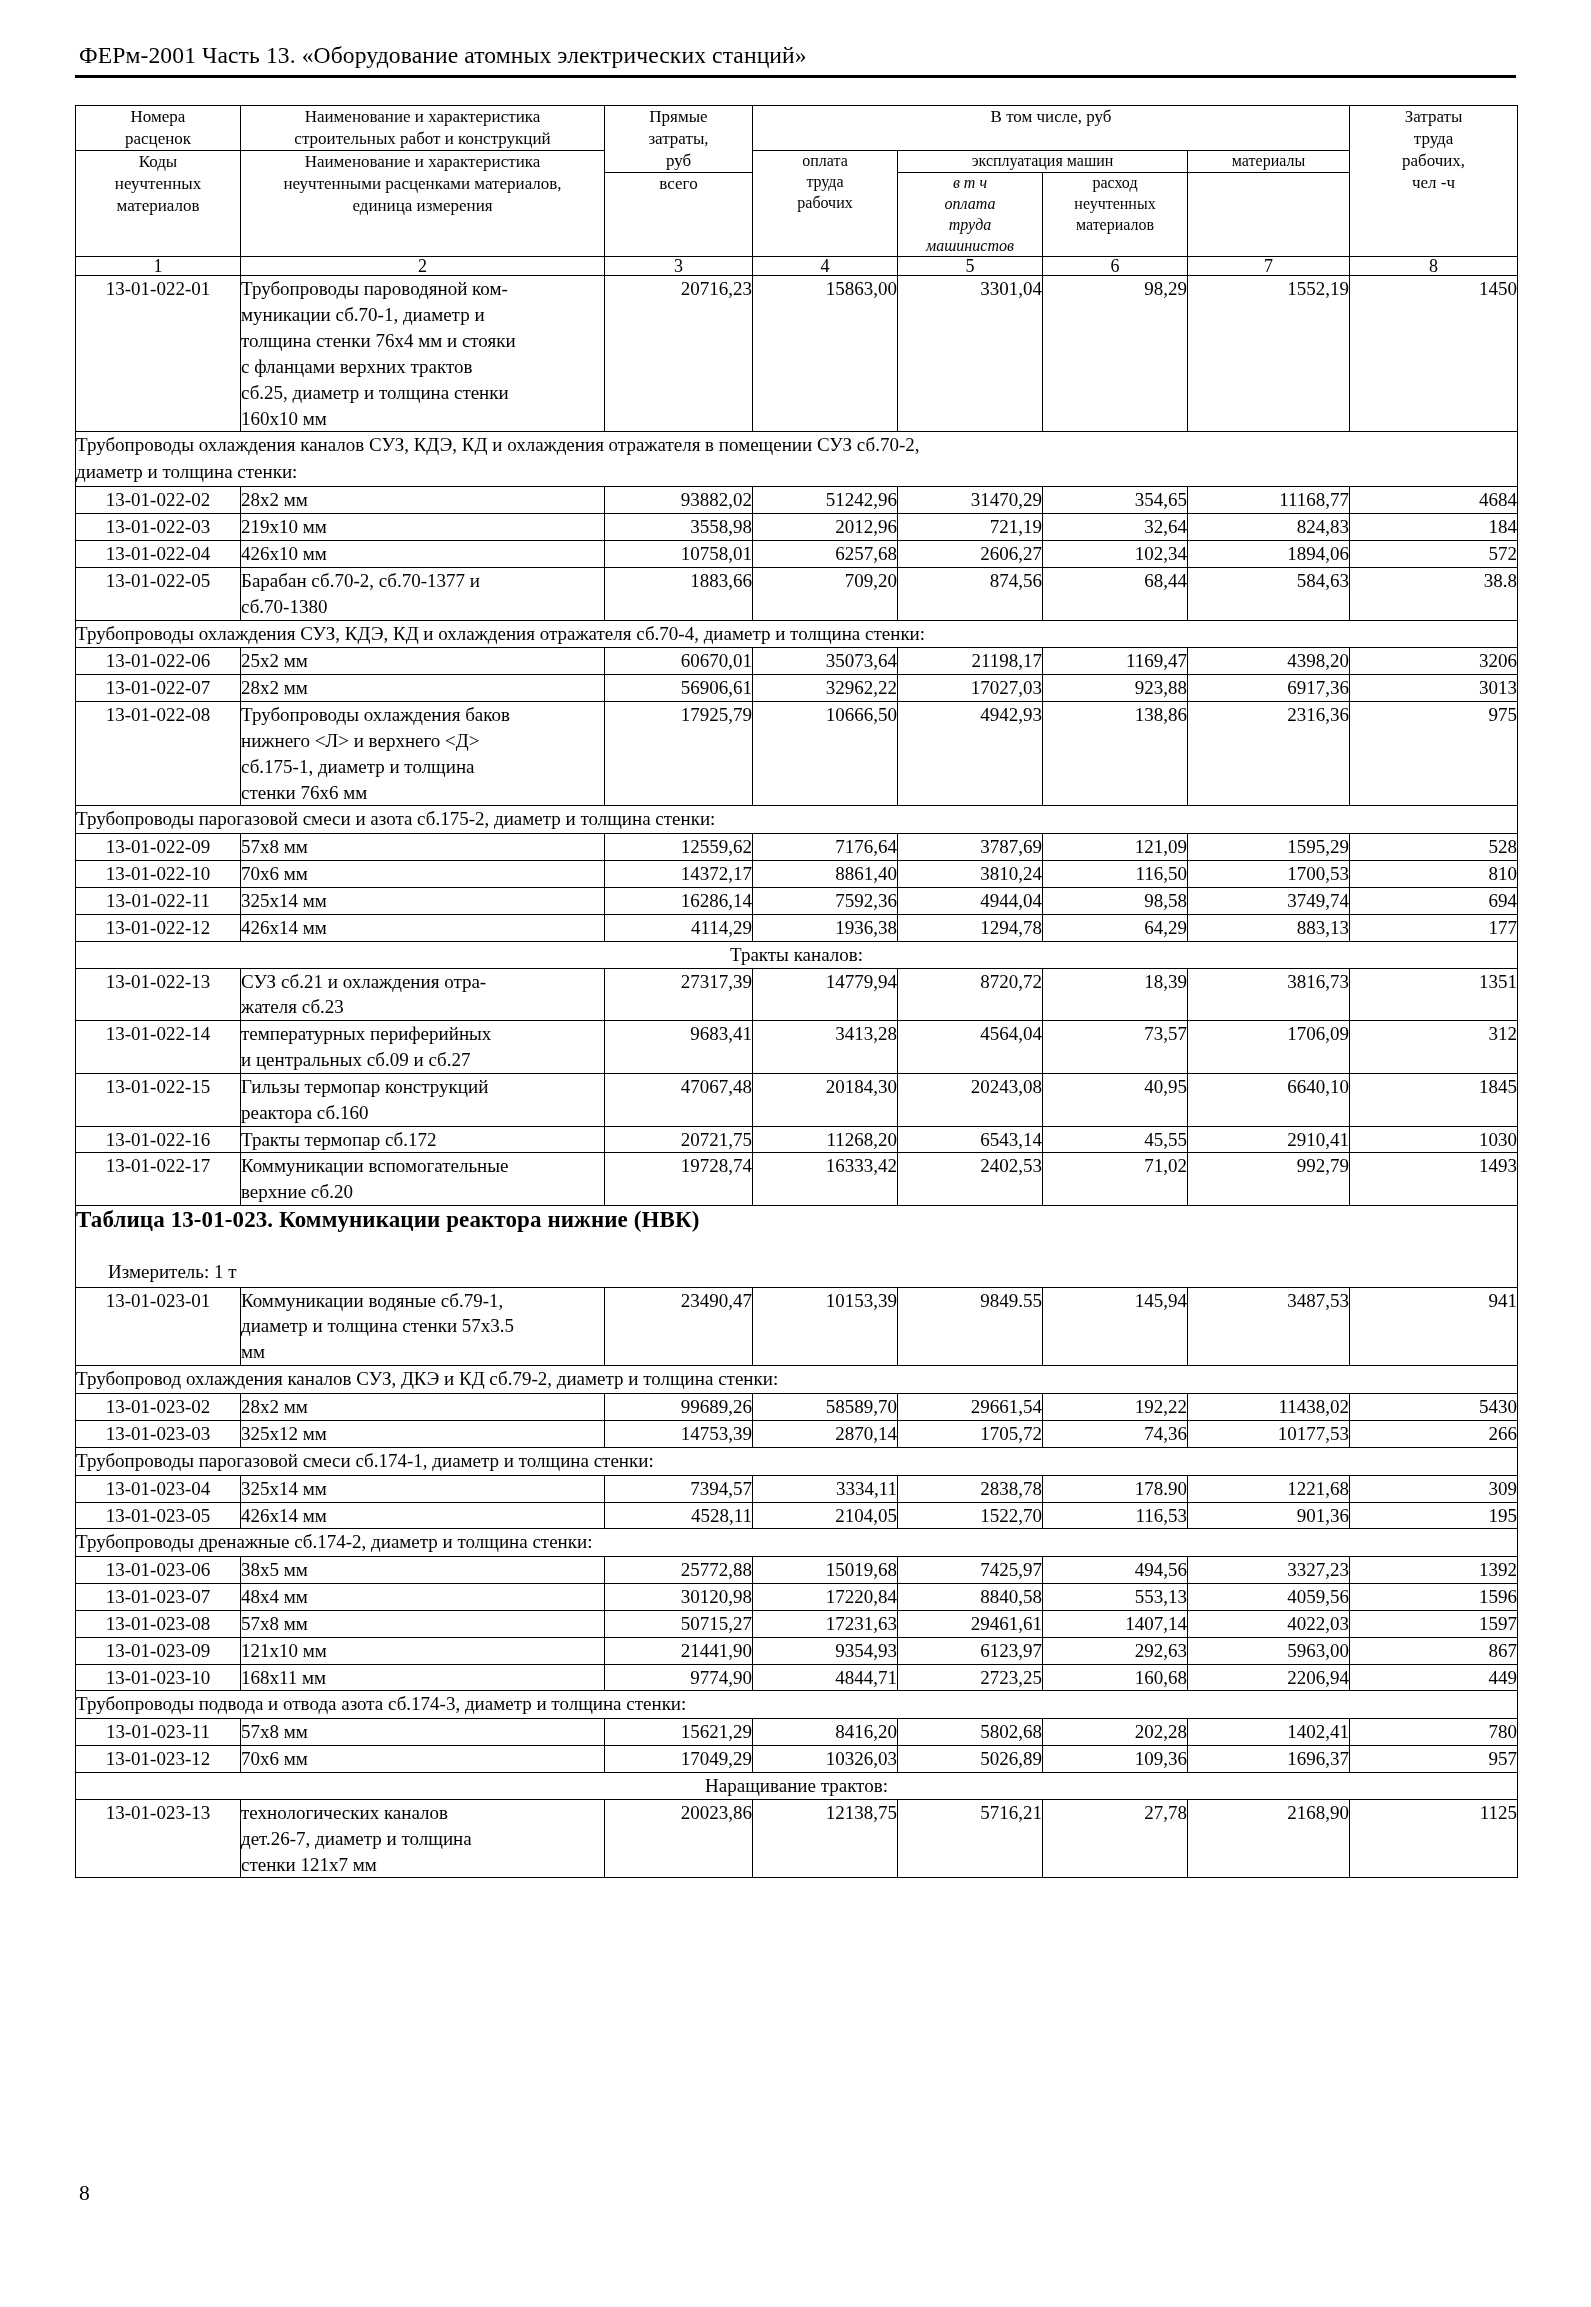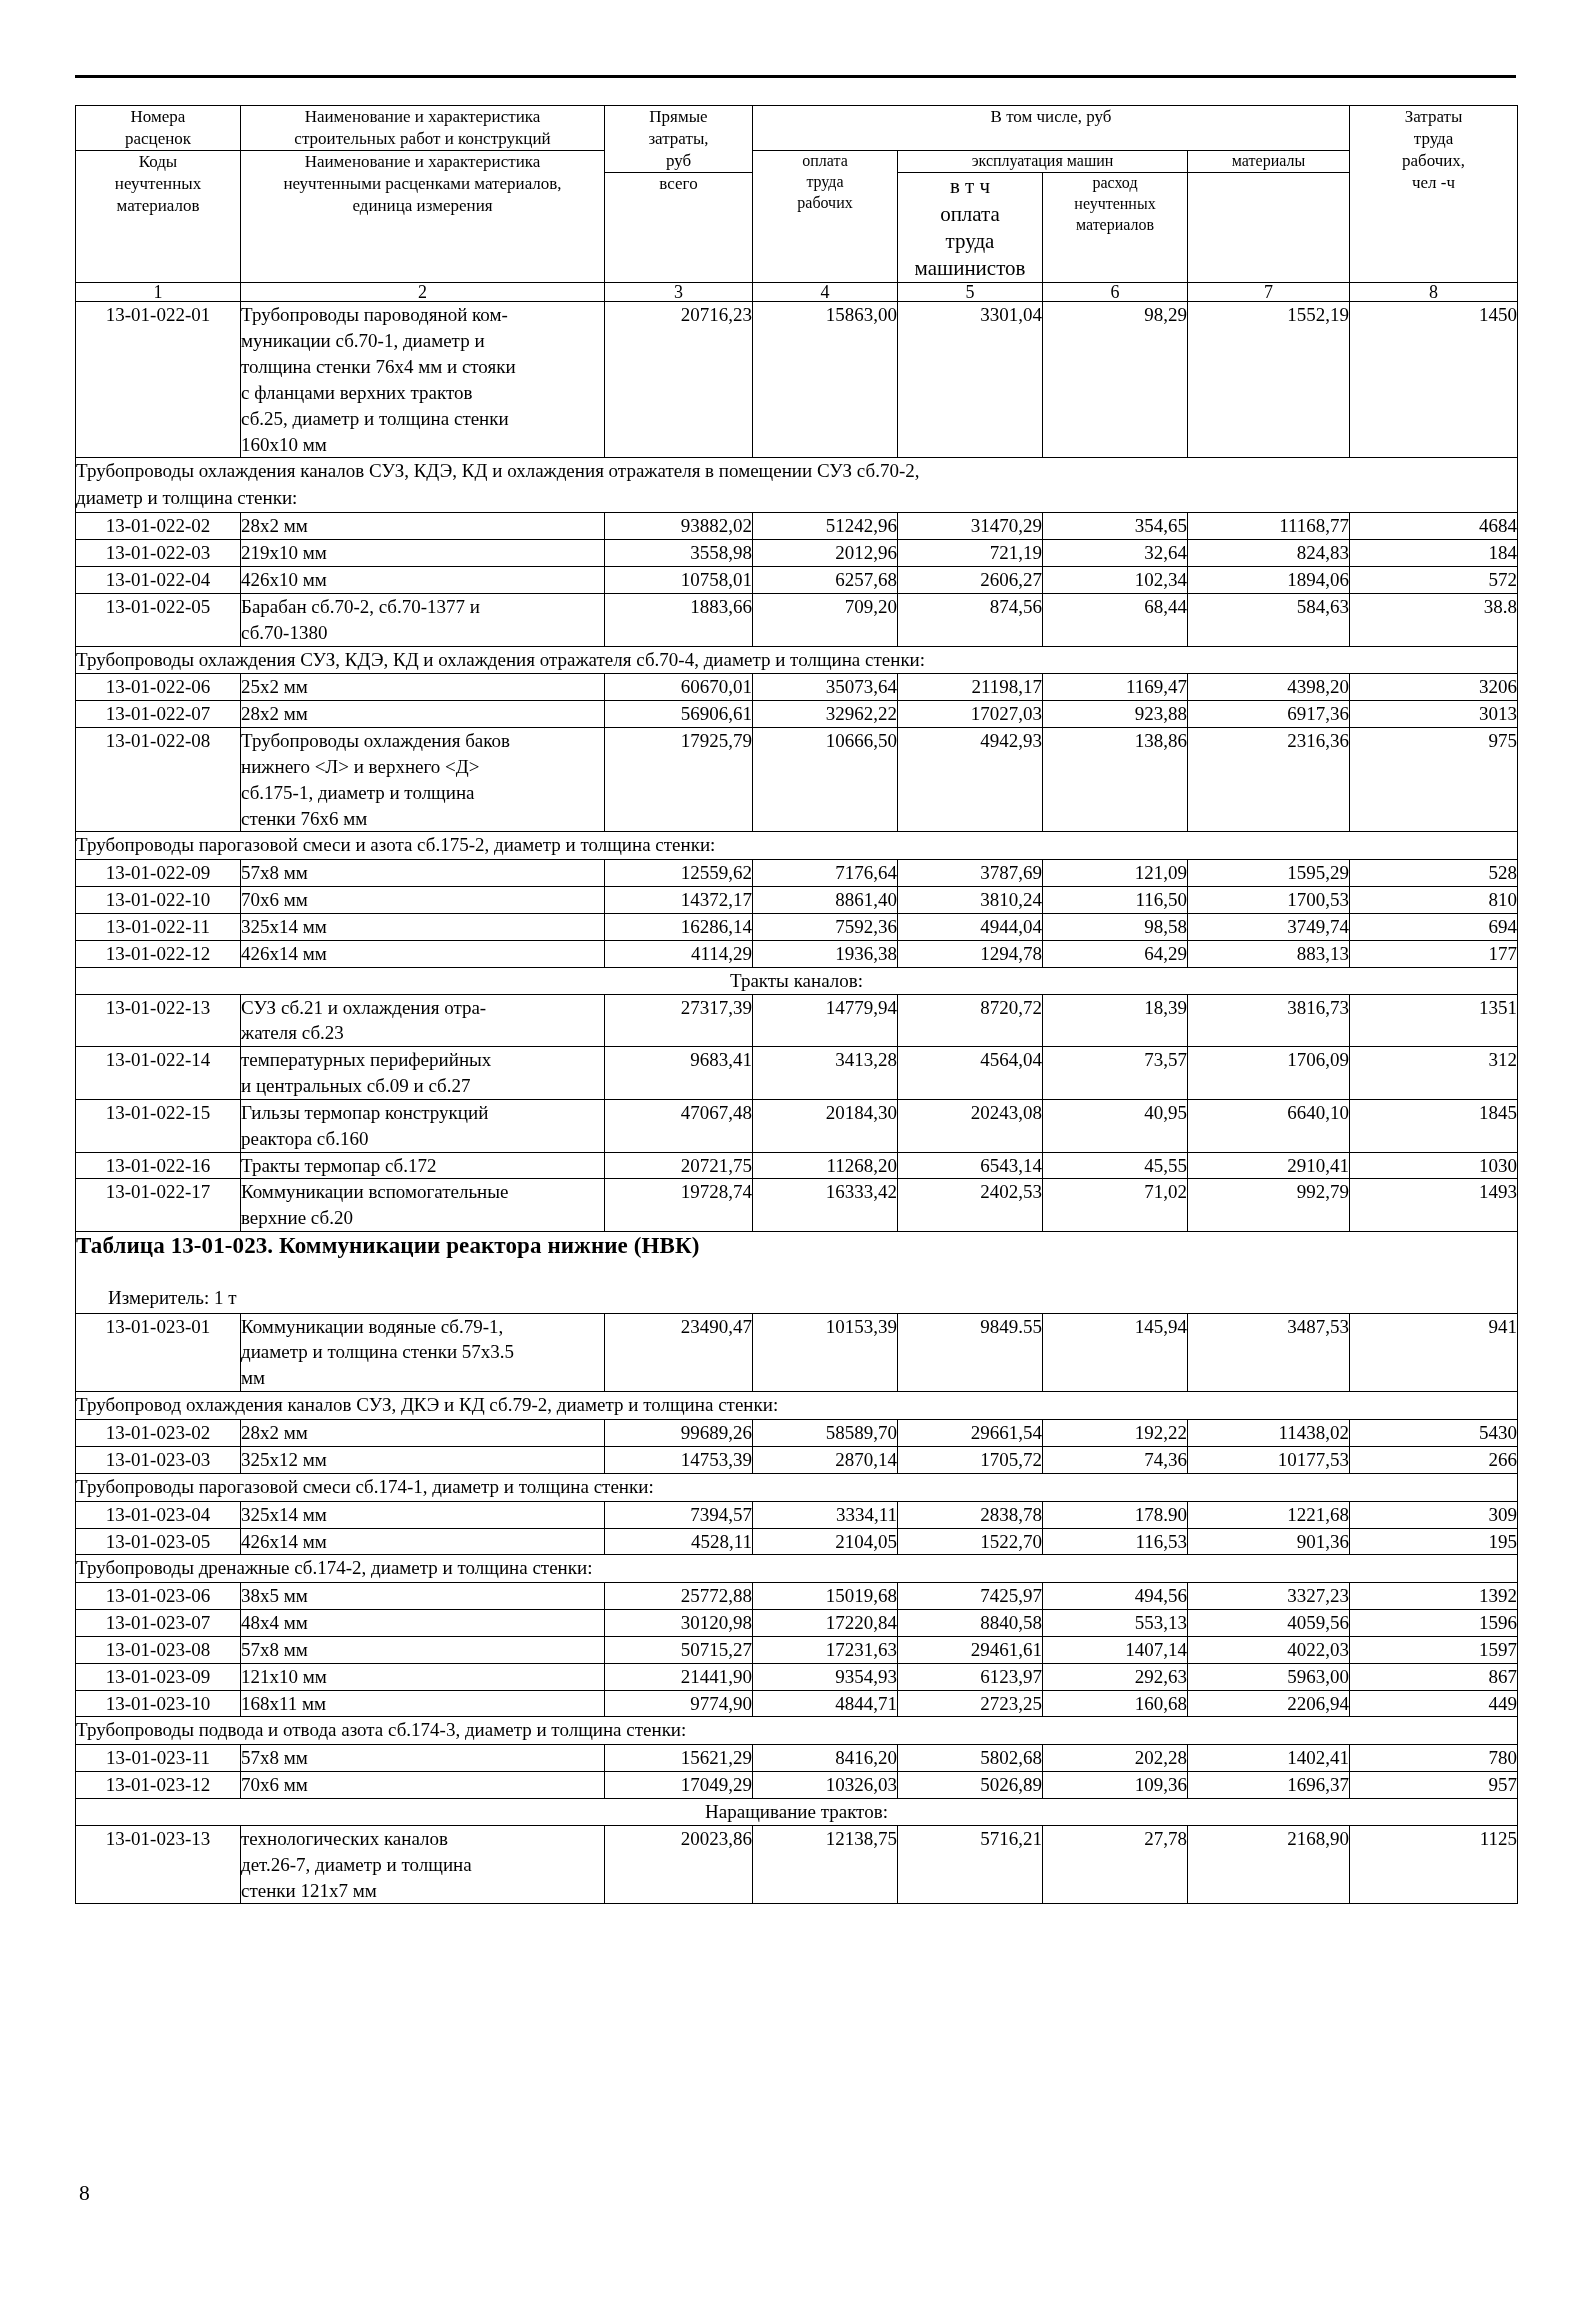--- a/index.html
+++ b/index.html
@@ -69,21 +69,21 @@
   col.c8 { width: 168px; }
 
   .hd {
     text-align: center;
     vertical-align: middle;
     font-size: 17px;
     line-height: 1.30;
     padding: 3.4px 2.7px;
   }
   .hd.small { font-size: 16px; }
-  .hd.tiny  { font-size: 21px; }
+  .hd.tiny  { font-size: 16px; font-style: italic; }
 
   .numrow td {
     text-align: center;
     font-size: 18px;
     padding: 2px 0 3.4px 0;
     line-height: 1.0;
   }
 
   
   td.code {
@@ -153,20 +153,21 @@
     left: 79px;
     top: 2181px;
     font-size: 21.6px;
   }
 </style>
 </head>
 <body>
 
 <div class="page">
 
+  <div class="runhead">ФЕРм-2001 Часть 13. «Оборудование атомных электрических станций»</div>
   <div class="runrule"></div>
 
   <table class="sheet">
     <colgroup>
       <col class="c1">
         <col class="c2">
         <col class="c3">
         <col class="c4">
       <col class="c5">
         <col class="c6">

